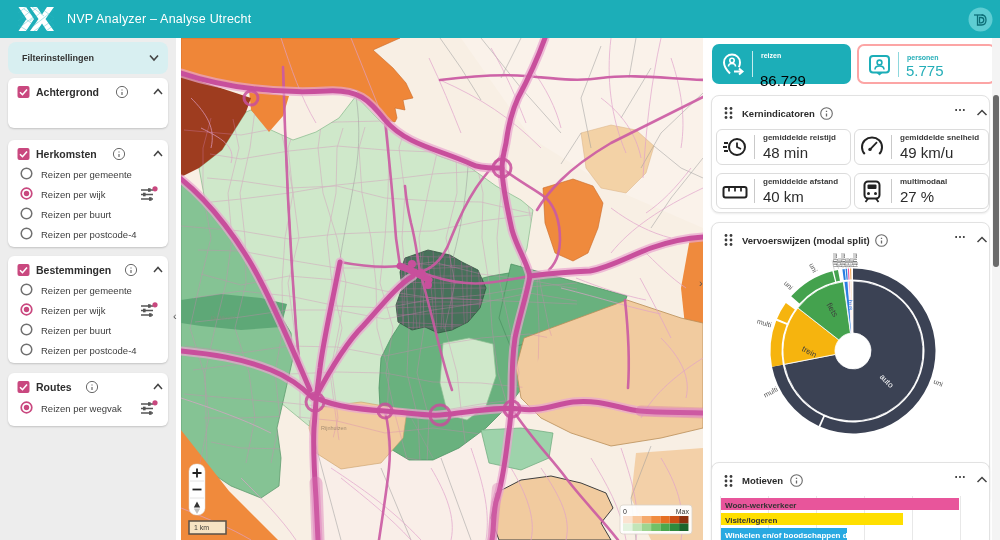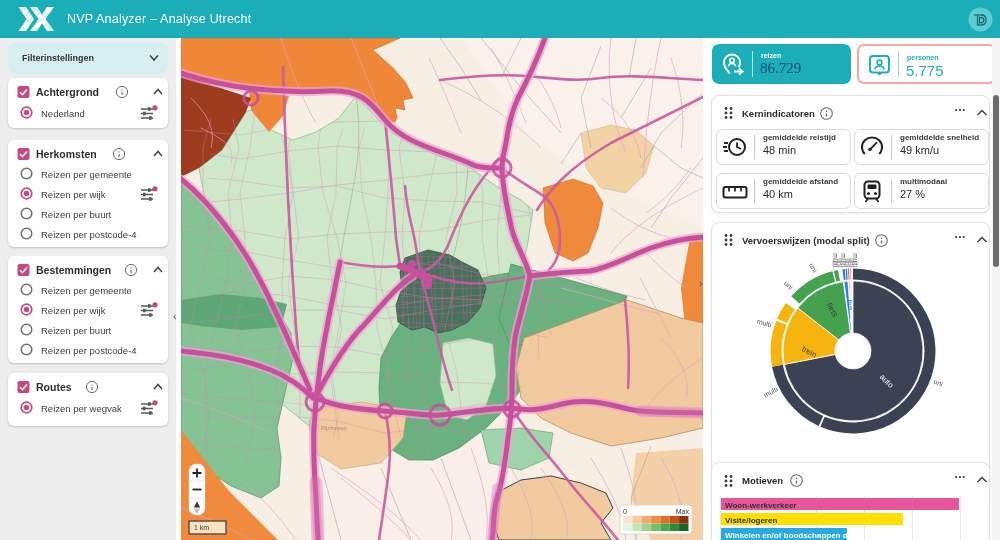--- a/index.html
+++ b/index.html
@@ -12,21 +12,21 @@
   .pill .t { position:absolute; left:14px; top:11px; font-size:9px; font-weight:bold; color:#333; }
   .scard { position:absolute; left:8px; width:160px; background:#fff; border-radius:6px; box-shadow:0 1px 2px rgba(0,0,0,0.18); }
   .srow { position:absolute; left:0; width:160px; height:20px; }
   .opt { position:absolute; font-size:9.5px; color:#3c3c3c; }
   .ttl { position:absolute; font-size:10.5px; font-weight:bold; color:#2e2e2e; }
   .rpanel { position:absolute; left:703px; top:38px; width:297px; height:502px; background:#fff; }
   .card { position:absolute; background:#fff; border:1px solid #e2e2e2; border-radius:8px; box-shadow:0 1px 2px rgba(0,0,0,0.08); }
   .ctitle { position:absolute; font-size:9.5px; font-weight:bold; color:#2b2b2b; }
   .kbox { position:absolute; border:1px solid #dcdcdc; border-radius:6px; background:#fff; }
   .klabel { position:absolute; font-size:8px; font-weight:bold; color:#3a3a3a; white-space:nowrap; }
-  .kval { position:absolute; font-size:11px; color:#2b2b2b; white-space:nowrap;text-align:right; }
+  .kval { position:absolute; font-size:15px; color:#2b2b2b; white-space:nowrap;text-align:right; }
   .vdiv { position:absolute; width:1px; background:#c9c9c9; }
 </style>
 </head>
 <body>
 <div id="header">
   <svg class="abs" style="left:18px;top:7px" width="36" height="24" viewBox="0 0 36 24">
     <g fill="#ffffff">
       <path d="M0.5,0 L8,0 L16,12 L8,24 L0.5,24 L8.5,12 Z"></path>
       <path d="M12,0 L19,0 L24,7.5 L29,0 L36,0 L27.5,12 L36,24 L29,24 L24,16.5 L19,24 L12,24 L20.5,12 Z"></path>
     </g>
@@ -57,38 +57,20 @@
 
   <div class="scard" style="top:40px; height:50px;">
     <svg class="abs" style="left:9px;top:7px" width="150" height="14">
       <rect x="0.5" y="1" width="12" height="12" rx="2" fill="#c9487f"></rect>
       <path d="M3,7.2 L5.5,9.7 L10,4.5" stroke="#fff" stroke-width="1.6" fill="none"></path>
       <circle cx="105" cy="7" r="5.6" fill="none" stroke="#6a6a6a" stroke-width="1"></circle>
       <path d="M105,4.4 L105,5.5 M105,7 L105,10" stroke="#6a6a6a" stroke-width="1.2"></path>
       <path d="M137,9 L141,4.5 L145,9" stroke="#444" stroke-width="1.5" fill="none"></path>
     </svg>
     <div class="ttl" style="left:28px;top:8px;">Achtergrond</div>
-    <div class="srow" style="top:24px;">
-      <svg class="abs" style="left:12px;top:4px" width="13" height="13">
-          <circle cx="6.5" cy="6.5" r="5.3" fill="none" stroke="#c9487f" stroke-width="1.7"></circle>
-          <circle cx="6.5" cy="6.5" r="2.7" fill="#c9487f"></circle>
-        </svg>
-      <div class="opt" style="left:33px;top:6px;">Nederland</div>
-      <svg class="abs" style="left:132px;top:3px" width="18" height="15">
-        <g stroke="#555" stroke-width="1.4">
-            <path d="M1,4 L13,4 M1,8.5 L13,8.5 M1,13 L13,13"></path>
-          </g>
-        <g fill="#555">
-            <rect x="8" y="2.2" width="2.6" height="3.6"></rect>
-            <rect x="3" y="6.7" width="2.6" height="3.6"></rect>
-            <rect x="9" y="11.2" width="2.6" height="3.6"></rect>
-          </g>
-        <circle cx="15" cy="2.8" r="2.6" fill="#c9487f"></circle>
-      </svg>
-    </div>
   </div>
 
   <div class="scard" style="top:102px; height:107px;">
     <svg class="abs" style="left:9px;top:7px" width="150" height="14">
       <rect x="0.5" y="1" width="12" height="12" rx="2" fill="#c9487f"></rect>
       <path d="M3,7.2 L5.5,9.7 L10,4.5" stroke="#fff" stroke-width="1.6" fill="none"></path>
       <circle cx="102" cy="7" r="5.6" fill="none" stroke="#6a6a6a" stroke-width="1"></circle>
       <path d="M102,4.4 L102,5.5 M102,7 L102,10" stroke="#6a6a6a" stroke-width="1.2"></path>
       <path d="M137,9 L141,4.5 L145,9" stroke="#444" stroke-width="1.5" fill="none"></path>
     </svg>
@@ -455,21 +437,21 @@
 
 <div class="abs" style="left:712px;top:44px;width:139px;height:40px;background:#1caeb8;border-radius:7px;">
   <svg class="abs" style="left:9px;top:8px" width="26" height="26" viewBox="0 0 26 26" fill="none" stroke="#fff">
     <path d="M9,21.5 C5,17.5 3,14.5 3,10.5 C3,5.5 7,2.5 11,2.5 C15,2.5 19,5.5 19,10.5 C19,12.2 18.6,13.7 17.8,15.2" stroke-width="2"></path>
     <circle cx="11" cy="8.5" r="2.2" stroke-width="1.6"></circle>
     <path d="M7.5,14.5 C7.5,12.5 9,11.5 11,11.5 C13,11.5 14.5,12.5 14.5,14.5" stroke-width="1.6"></path>
     <path d="M13,19.5 L21,19.5 M18,16.5 L21.5,19.5 L18,22.5" stroke-width="2"></path>
   </svg>
   <div class="abs" style="left:40px;top:7px;width:1px;height:26px;background:rgba(255,255,255,0.75);"></div>
   <div class="abs" style="left:49px;top:8px;font-size:7px;font-weight:bold;color:#fff;">reizen</div>
-  <div class="abs" style="left:48px;top:16px;font-size:15px;color:#0c4a6e;font-family:Liberation Serif, serif;">86.729</div>
+  <div class="abs" style="left:48px;top:28px;font-size:15px;color:#000000;">86.729</div>
 </div>
 <div class="abs" style="left:857px;top:44px;width:139px;height:40px;background:#fff;border:2px solid #fca5a5;border-radius:7px;">
   <svg class="abs" style="left:8px;top:7px" width="25" height="25" viewBox="0 0 25 25" fill="none" stroke="#1caeb8">
     <rect x="3" y="3" width="19" height="16.5" rx="3" stroke-width="2"></rect>
     <path d="M8.5,19 L12.5,22.5 L16.5,19" fill="#1caeb8" stroke="none"></path>
     <circle cx="12.5" cy="9.5" r="2.4" stroke-width="1.6"></circle>
     <path d="M8,16.5 C8,14 10,13 12.5,13 C15,13 17,14 17,16.5" stroke-width="1.6"></path>
   </svg>
   <div class="abs" style="left:39px;top:6px;width:1px;height:25px;background:#8ed8dd;"></div>
   <div class="abs" style="left:48px;top:8px;font-size:7px;font-weight:bold;color:#25aeb8;">personen</div>

